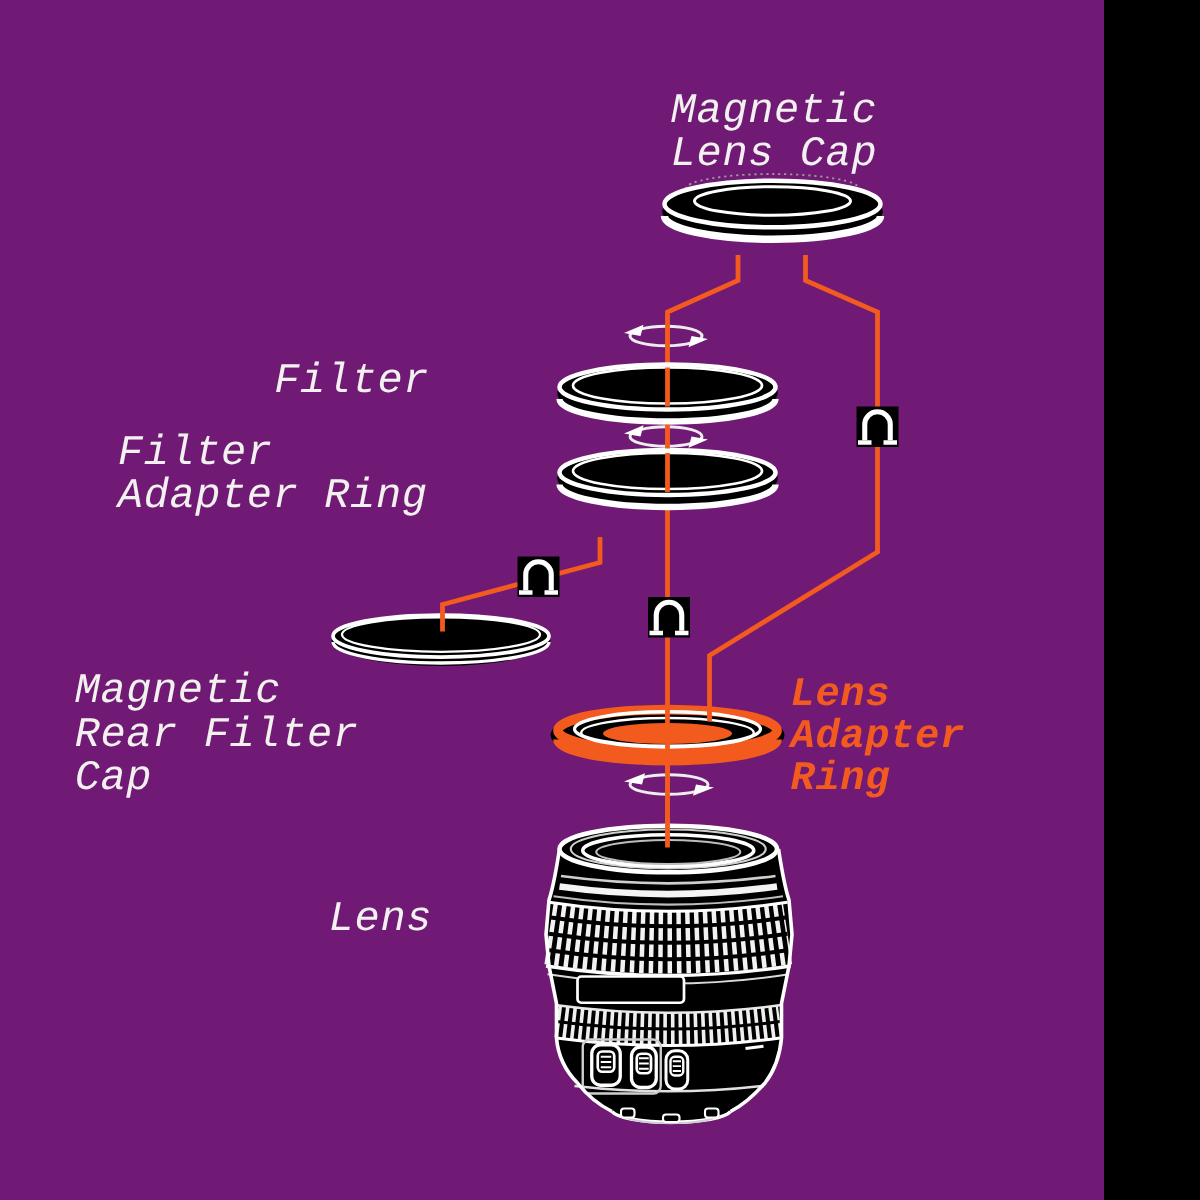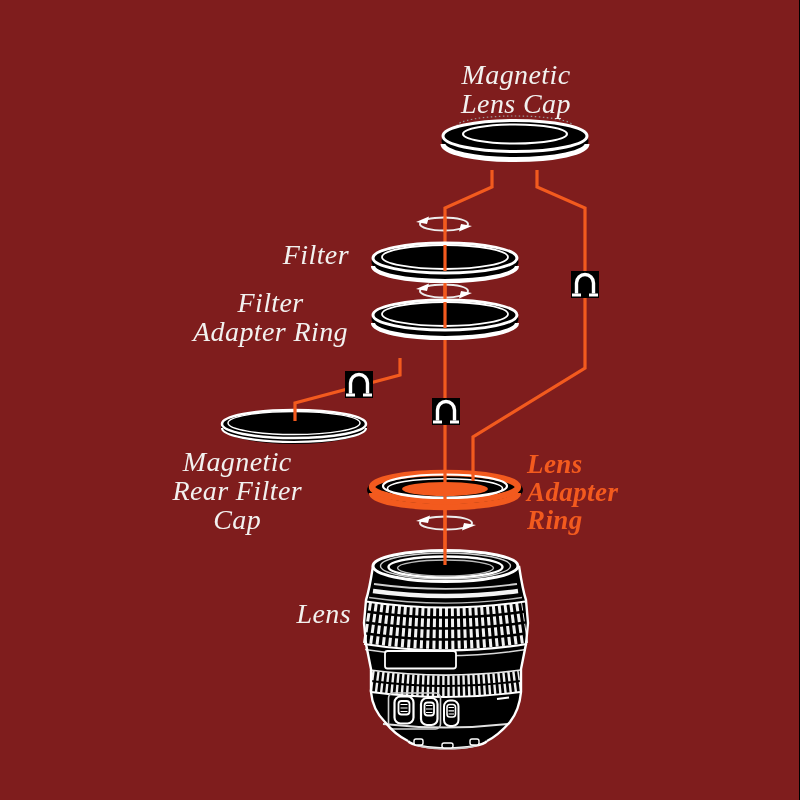--- a/index.html
+++ b/index.html
@@ -1,21 +1,21 @@
 <!DOCTYPE html>
 <html><head>
 <meta charset="utf-8">
 <style>
   html,body{margin:0;padding:0;background:#000;}
-  .stage{position:relative;width:799px;height:800px;background:#7f1d1d;overflow:hidden;
-         font-family:Liberation Serif, serif;}
+  .stage{position:relative;width:736px;height:800px;background:#701a75;overflow:hidden;
+         font-family:Liberation Mono, monospace;}
   .lbl{position:absolute;font-style:italic;color:#F2F1EF;font-size:28px;line-height:29px;
        letter-spacing:.4px;white-space:pre-line;}
   .lbl.center{text-align:center;}
-  .lbl.right{text-align:center;}
+  .lbl.right{text-align:left;}
   .lbl.accent{color:#F35A1E;font-weight:bold;font-size:27px;line-height:28px;}
   svg{position:absolute;left:0;top:0;}
 </style>
 </head>
 <body>
 
 <div class="stage">
 
 <svg width="800" height="800" viewBox="0 0 800 800">
 

